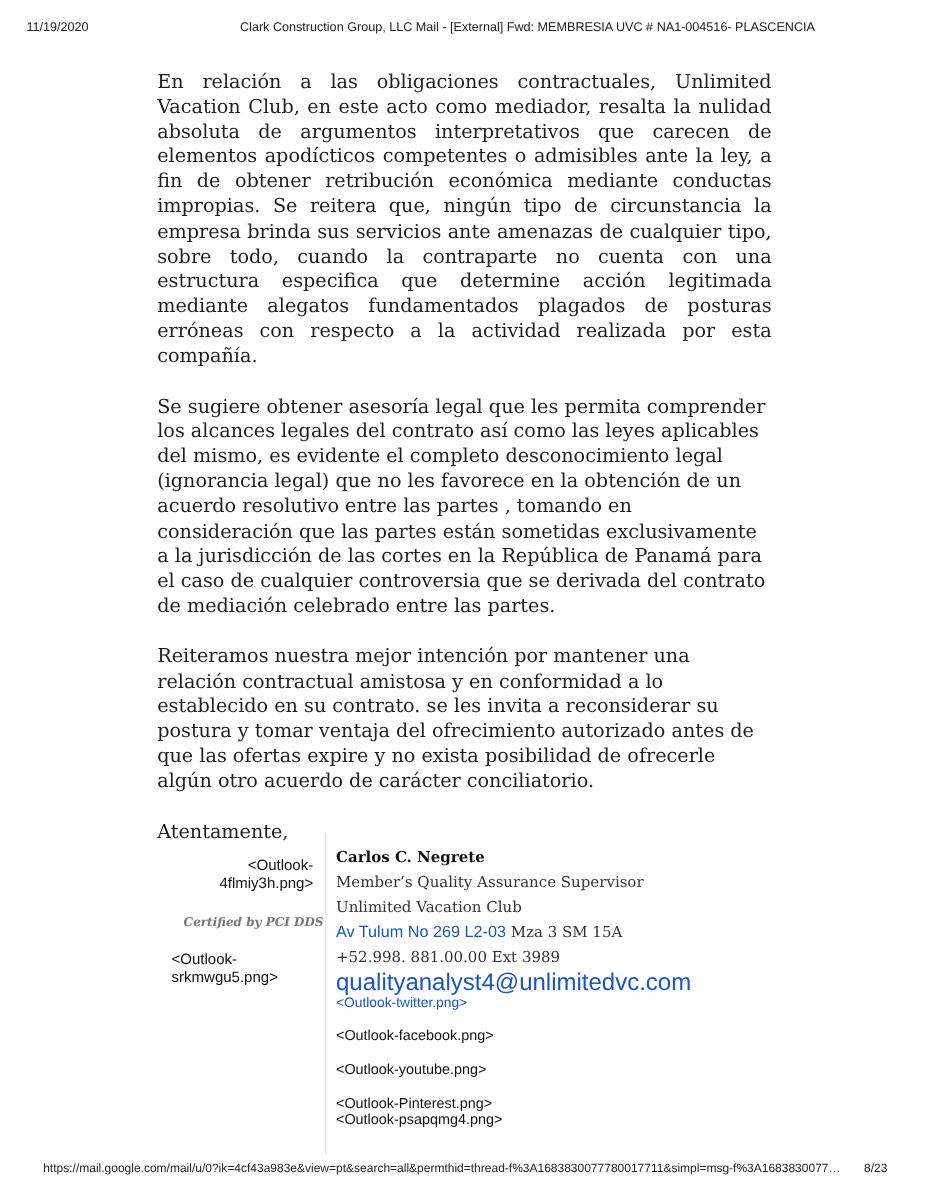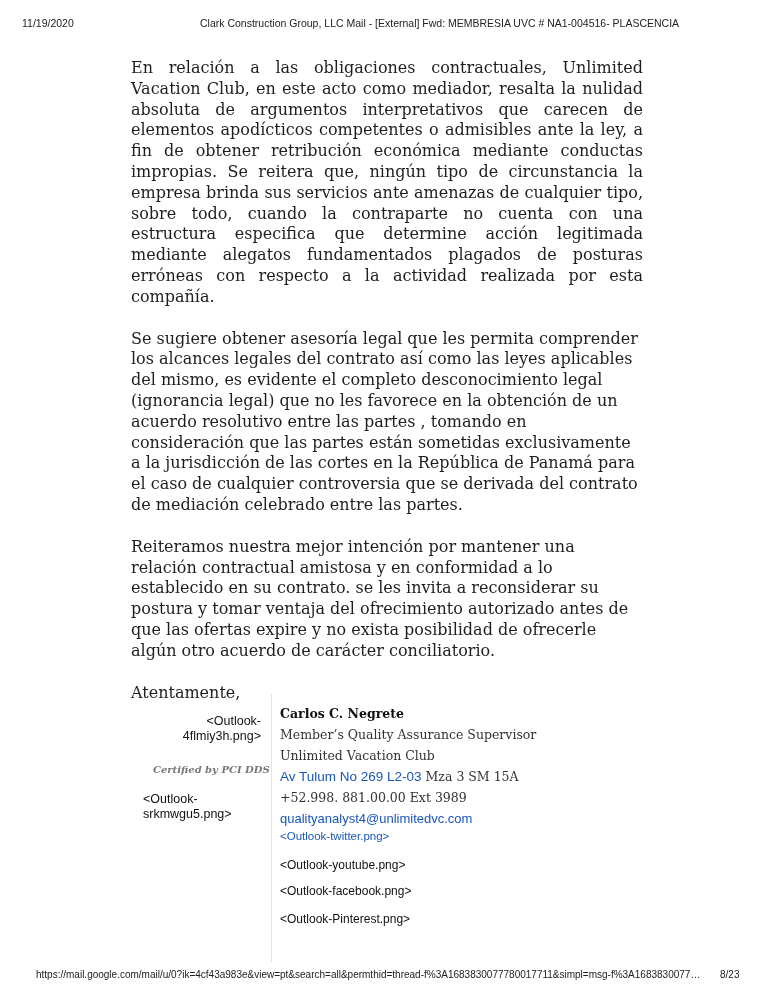--- a/index.html
+++ b/index.html
@@ -12,21 +12,21 @@
     .just { text-align: justify; text-align-last: left; }
     .closing { margin-top: 12px; }
     .sig-left { position: absolute; left: 143px; top: 714px; width: 118px; font-family: "Liberation Sans", sans-serif; font-size: 12.5px; line-height: 15px; color: #111; }
     .sig-left .img1 { margin-bottom: 18px; text-align: right; }
     .sig-left .cert { font-family: "DejaVu Serif", "Liberation Serif", serif; font-style: italic; font-weight: bold; font-size: 10px; color: #777; margin: 0 0 15px 10px; white-space: nowrap; }
     .divider { position: absolute; left: 271px; top: 694px; width: 1px; height: 268px; background: #e2e2e2; }
     .sig-right { position: absolute; left: 280px; top: 703px; width: 300px; font-family: "DejaVu Serif", "Liberation Serif", serif; font-size: 12.5px; color: #333; }
     .sig-right .row { height: 21px; line-height: 21px; white-space: nowrap; }
     .sig-right .name { font-weight: bold; color: #111; }
     .blue { color: #1a55c0; font-family: "Liberation Sans", sans-serif; font-size: 13.5px; }
-    .email { font-family: "Liberation Sans", sans-serif; color: #1a55c0; font-size: 13px; height: 18px; line-height: 18px; margin-top: 2px; }
+    .email { font-family: "Liberation Sans", sans-serif; color: #1a55c0; font-size: 20px; height: 18px; line-height: 18px; margin-top: 2px; }
     .twitter { font-family: "Liberation Sans", sans-serif; color: #1a55c0; font-size: 11.5px; height: 16px; line-height: 16px; }
     .social { font-family: "Liberation Sans", sans-serif; color: #111; font-size: 12px; line-height: 14px; }
     .footer { position: absolute; top: 969px; left: 0; width: 773px; height: 14px; font-family: "Liberation Sans", sans-serif; font-size: 10px; color: #222; padding-left: 32px; }
     .footer-url { position: absolute; left: 36px; top: 0; white-space: nowrap; width: 670px; overflow: hidden; }
     .footer-page { position: absolute; left: 720px; top: 0; }
   </style>
 </head>
 <body>
 
 <div class="hdr">
@@ -52,21 +52,22 @@
 <div class="sig-right">
   <div class="row name">Carlos C. Negrete</div>
   <div class="row">Member’s Quality Assurance Supervisor</div>
   <div class="row">Unlimited Vacation Club</div>
   <div class="row">
     <span class="blue">Av Tulum No 269 L2-03</span><span> Mza 3 SM 15A</span>
   </div>
   <div class="row">+52.998. 881.00.00 Ext 3989</div>
   <div class="email">qualityanalyst4@unlimitedvc.com</div>
   <div class="twitter">&lt;Outlook-twitter.png&gt;</div>
+  <div class="social" style="margin-top:12px;">&lt;Outlook-facebook.png&gt;</div>
   <div class="social" style="margin-top:14px;">&lt;Outlook-youtube.png&gt;</div>
-  <div class="social" style="margin-top:12px;">&lt;Outlook-facebook.png&gt;</div>
   <div class="social" style="margin-top:14px;">&lt;Outlook-Pinterest.png&gt;</div>
+  <div class="social">&lt;Outlook-psapqmg4.png&gt;</div>
 </div>
 
 <div class="footer">
   <span class="footer-url">https://mail.google.com/mail/u/0?ik=4cf43a983e&amp;view=pt&amp;search=all&amp;permthid=thread-f%3A1683830077780017711&amp;simpl=msg-f%3A1683830077…</span>
   <span class="footer-page">8/23</span>
 </div>
 
 </body></html>

